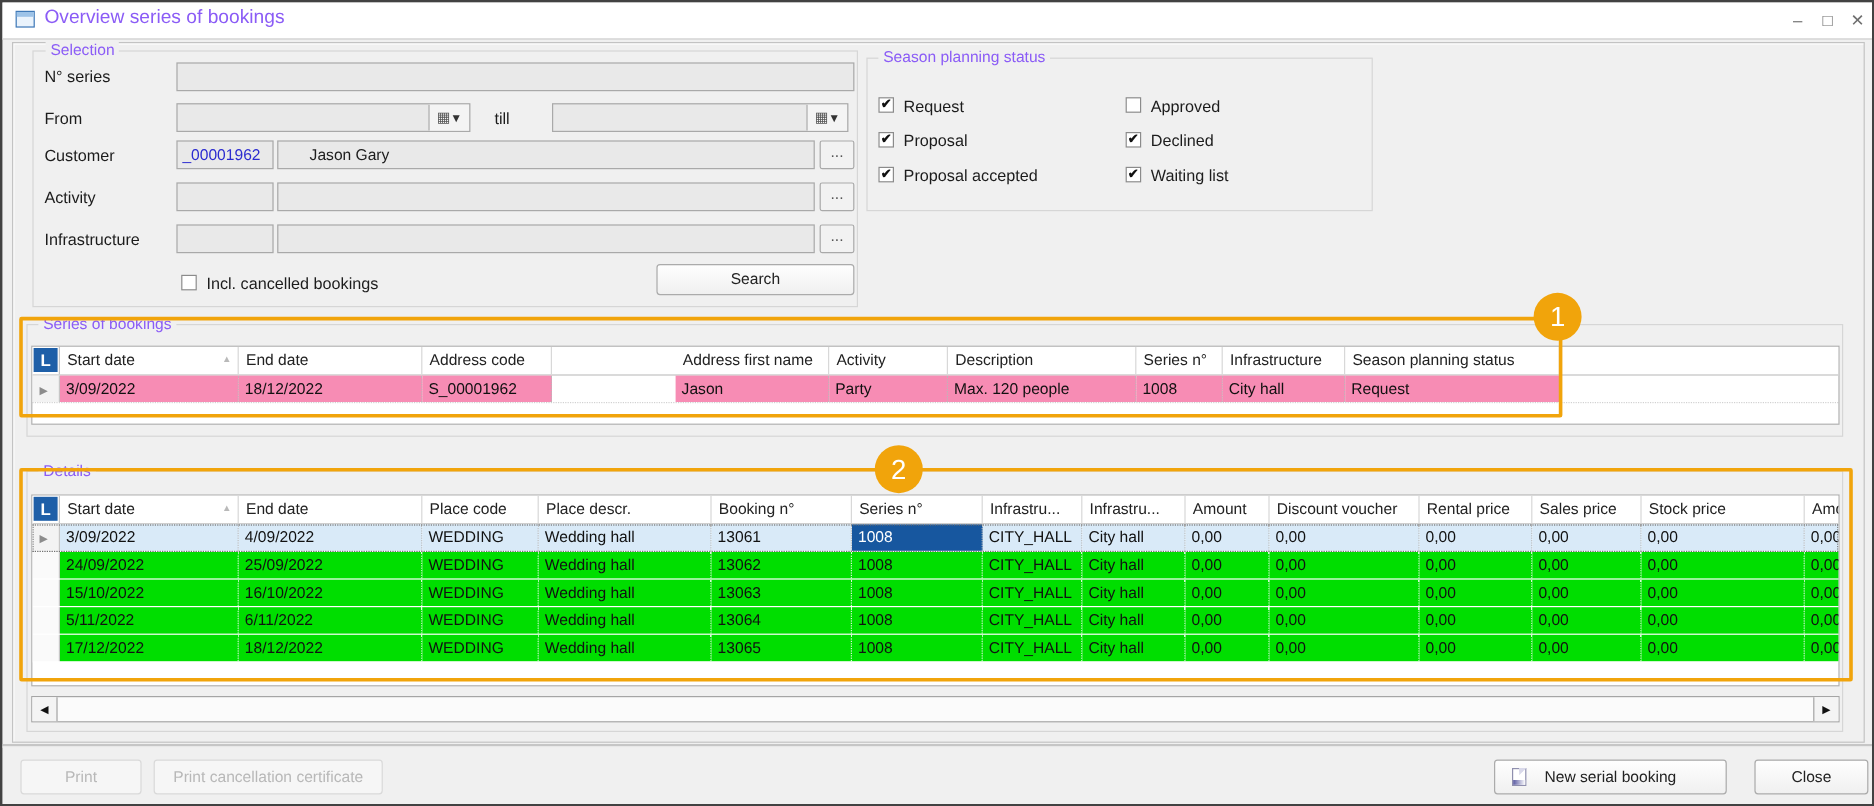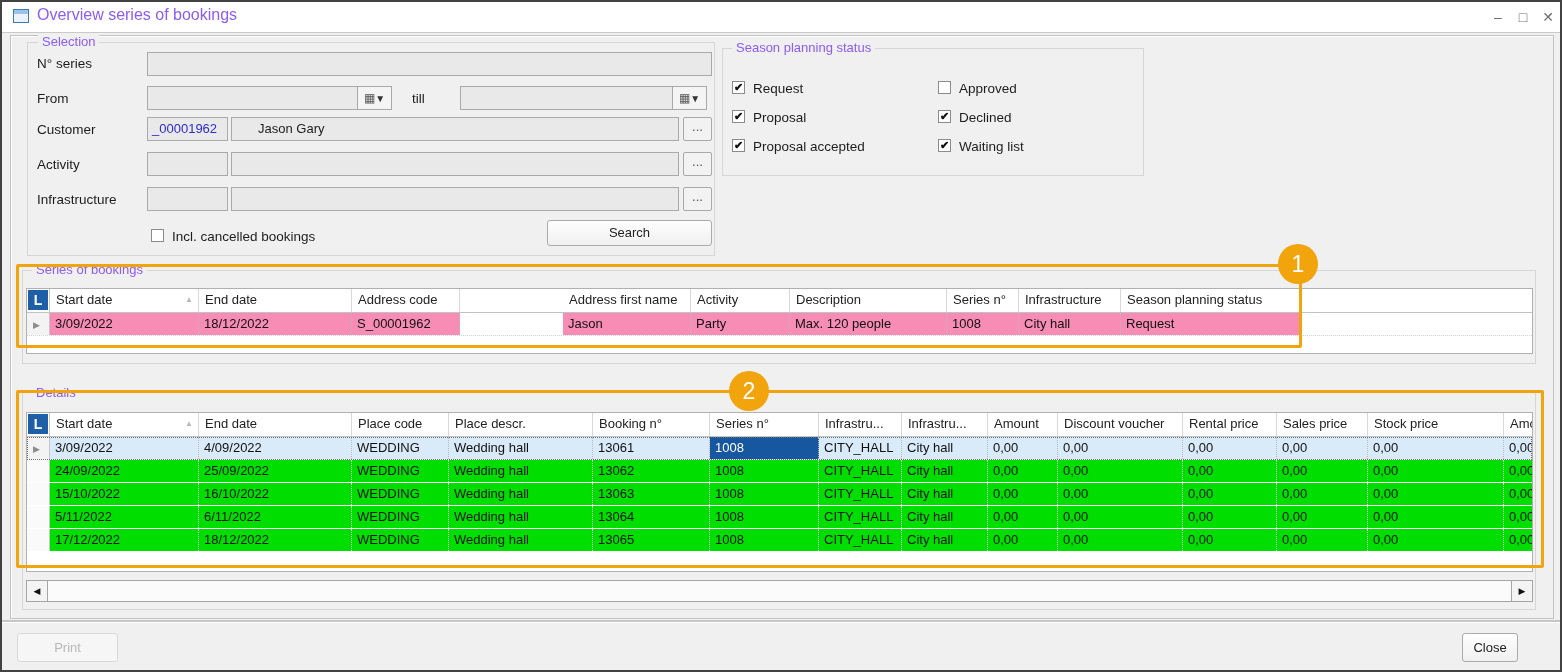--- a/index.html
+++ b/index.html
@@ -289,15 +289,20 @@
     <div class="sb-btn" id="sb-right">▶</div>
   </div>
 
   <div class="ann-rect" style="left:14px;top:262px;width:1286px;height:84px;"></div>
   <div class="ann-circ" style="left:1276px;top:242px;">1</div>
   <div class="ann-rect" style="left:14px;top:388px;width:1528px;height:178px;"></div>
   <div class="ann-circ" style="left:727px;top:369px;">2</div>
 
   <div id="footer-sep"></div>
   <div class="btn disabled" style="left:15px;top:631px;width:101px;height:29px;line-height:27px;">Print</div>
-  <div class="btn" style="left:1460px;top:631px;width:56px;height:29px;line-height:27px;">Close</div>
+  <div class="btn disabled" style="left:126px;top:631px;width:191px;height:29px;line-height:27px;">Print cancellation certificate</div>
+  <div class="btn" style="left:1243px;top:631px;width:194px;height:29px;line-height:27px;">
+    <span class="page-icon"></span>
+    <span>New serial booking</span>
+  </div>
+  <div class="btn" style="left:1460px;top:631px;width:95px;height:29px;line-height:27px;">Close</div>
 
 </div>
 
 </body></html>

